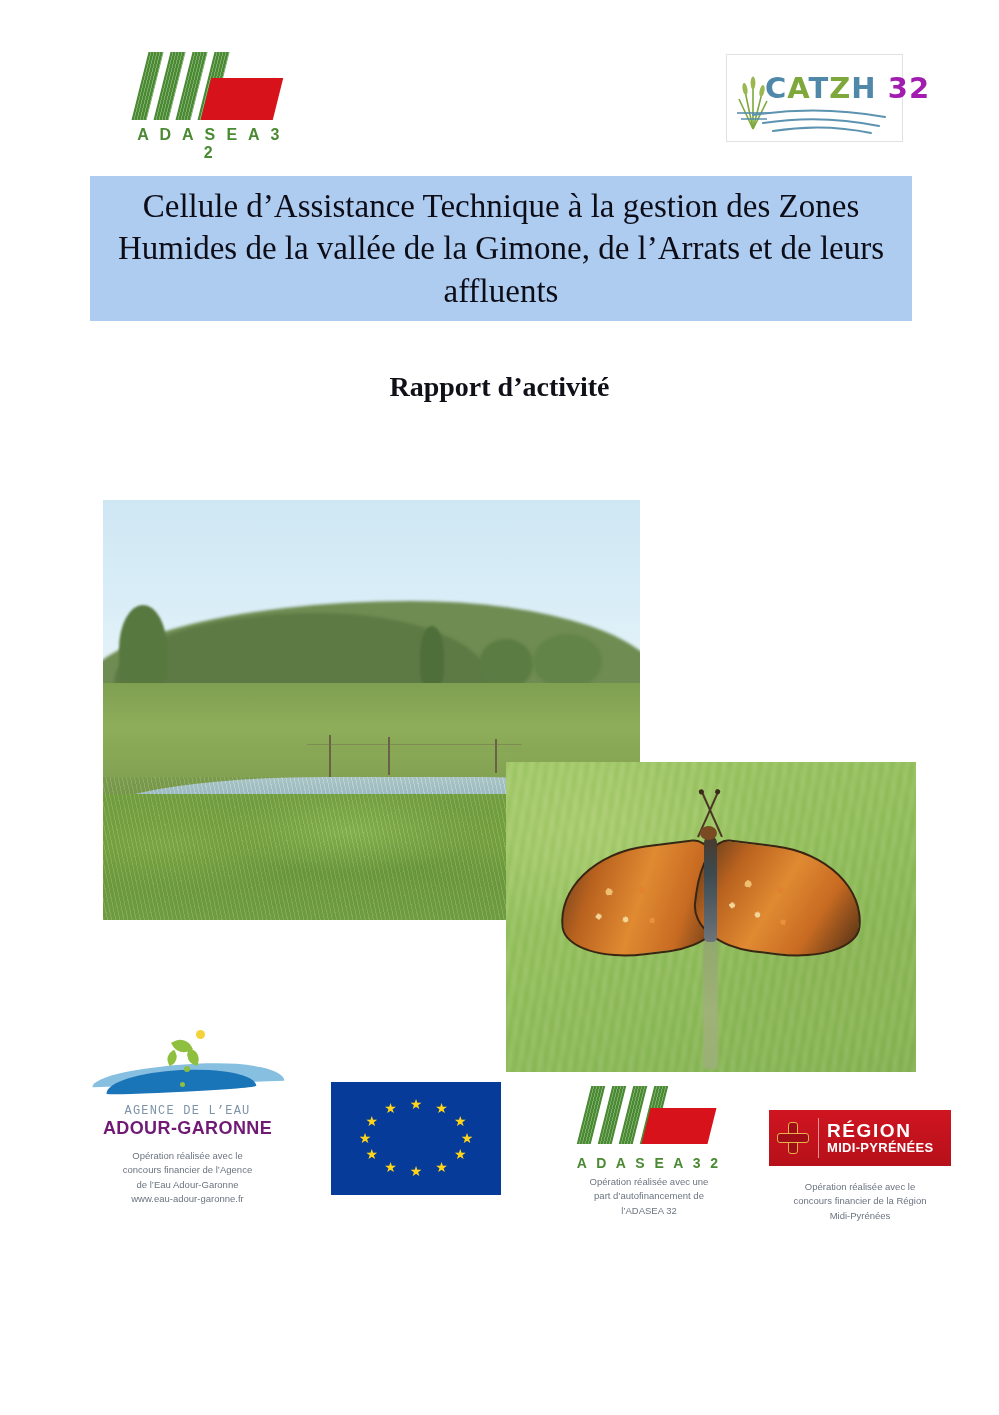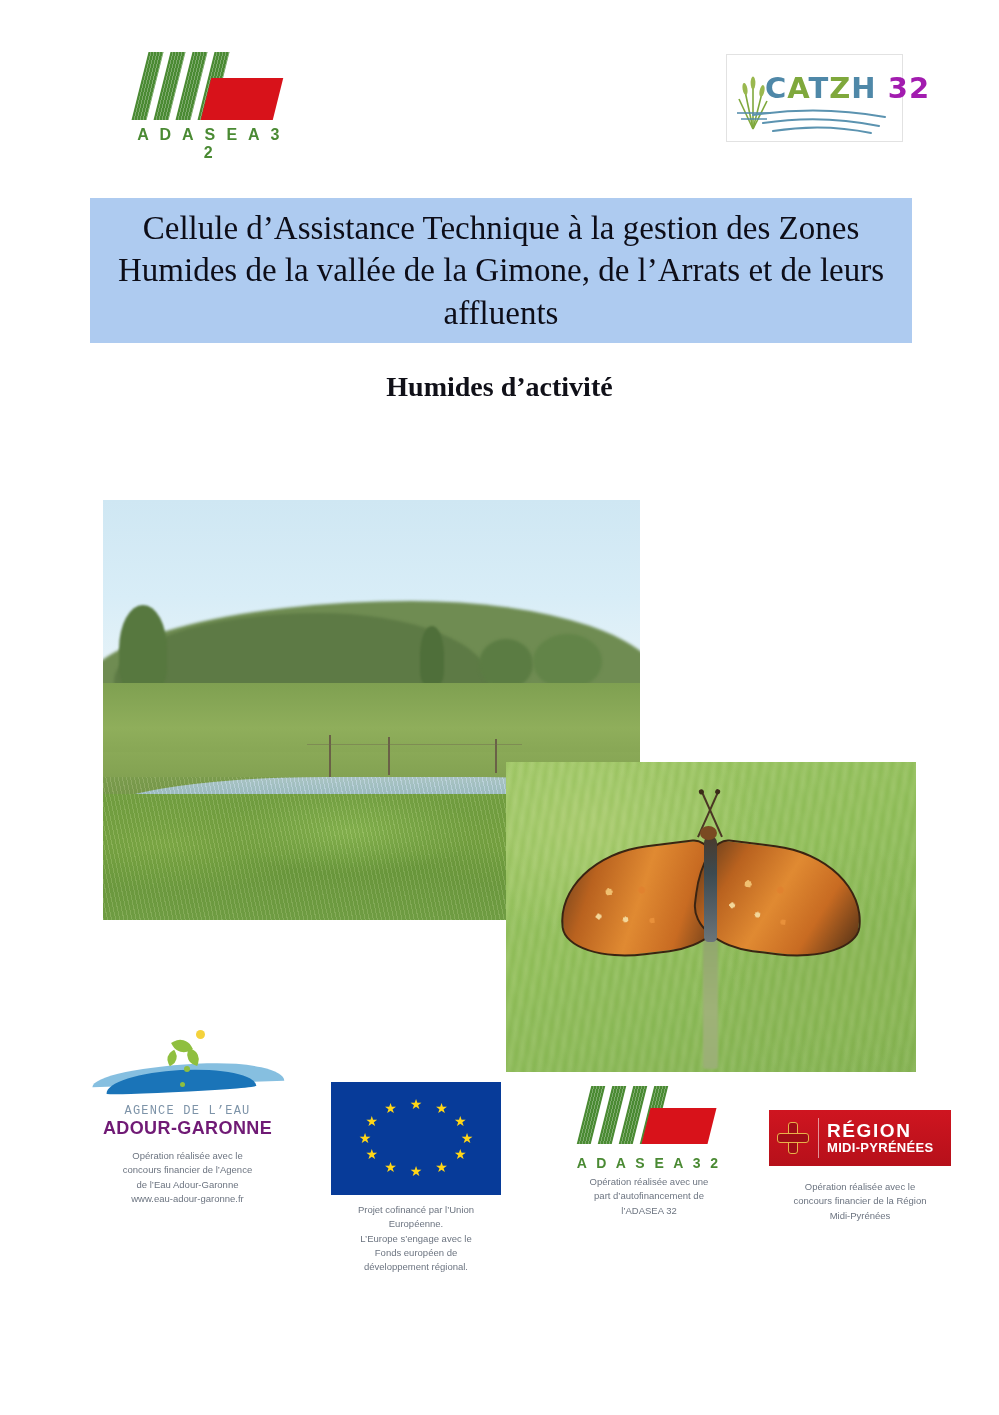--- a/index.html
+++ b/index.html
@@ -98,21 +98,21 @@
   .catzh-title span:nth-child(3) { color: #4f88a8; }
   .catzh-title span:nth-child(4) { color: #7fa83c; }
   .catzh-title span:nth-child(5) { color: #4f88a8; }
   .catzh-title span:nth-child(6) { color: #7fa83c; }
   .catzh-title span:nth-child(7) { color: #a21caf; }
 
   
   #title-banner {
     position: absolute;
     left: 90px;
-    top: 198px;
+    top: 176px;
     width: 822px;
     height: 145px;
     background: #aecbf0;
     display: flex;
     align-items: center;
     justify-content: center;
   }
   #main-title {
     margin: 0;
     font-family: "Liberation Serif", serif;
@@ -560,21 +560,21 @@
       </g>
     </svg>
   </div>
 </div>
 
 <div id="title-banner">
   <h1 id="main-title">Cellule d’Assistance Technique à la gestion des Zones Humides de la vallée de la Gimone, de l’Arrats et de leurs affluents</h1>
 </div>
 
 <div id="subtitle-block">
-  <div id="report-label">Humides d’activité</div>
+  <div id="report-label">Rapport d’activité</div>
 </div>
 
 <div id="landscape-photo">
   <div class="sky"></div>
   <div class="hill-far"></div>
   <div class="hill-dark"></div>
   <div class="tree-left"></div>
   <div class="tree-mid"></div>
   <div class="tree-r1"></div>
   <div class="tree-r2"></div>
@@ -636,25 +636,20 @@
       <span class="eu-star" style="left:80%;top:50%">★</span>
       <span class="eu-star" style="left:76%;top:65%">★</span>
       <span class="eu-star" style="left:65%;top:76%">★</span>
       <span class="eu-star" style="left:50%;top:80%">★</span>
       <span class="eu-star" style="left:35%;top:76%">★</span>
       <span class="eu-star" style="left:24%;top:65%">★</span>
       <span class="eu-star" style="left:20%;top:50%">★</span>
       <span class="eu-star" style="left:24%;top:35%">★</span>
       <span class="eu-star" style="left:35%;top:24%">★</span>
     </div>
-    <div class="partner-caption" id="eu-caption">Projet cofinancé par l’Union
-Européenne.
-L’Europe s’engage avec le
-Fonds européen de
-développement régional.</div>
   </div>
 
   <div class="partner" id="partner-adasea">
     <div class="adasea-mark adasea-sm">
       <div class="adasea-bar" style="left:6px"></div>
       <div class="adasea-bar" style="left:27px"></div>
       <div class="adasea-bar" style="left:48px"></div>
       <div class="adasea-bar" style="left:69px"></div>
       <div class="adasea-red"></div>
     </div>

